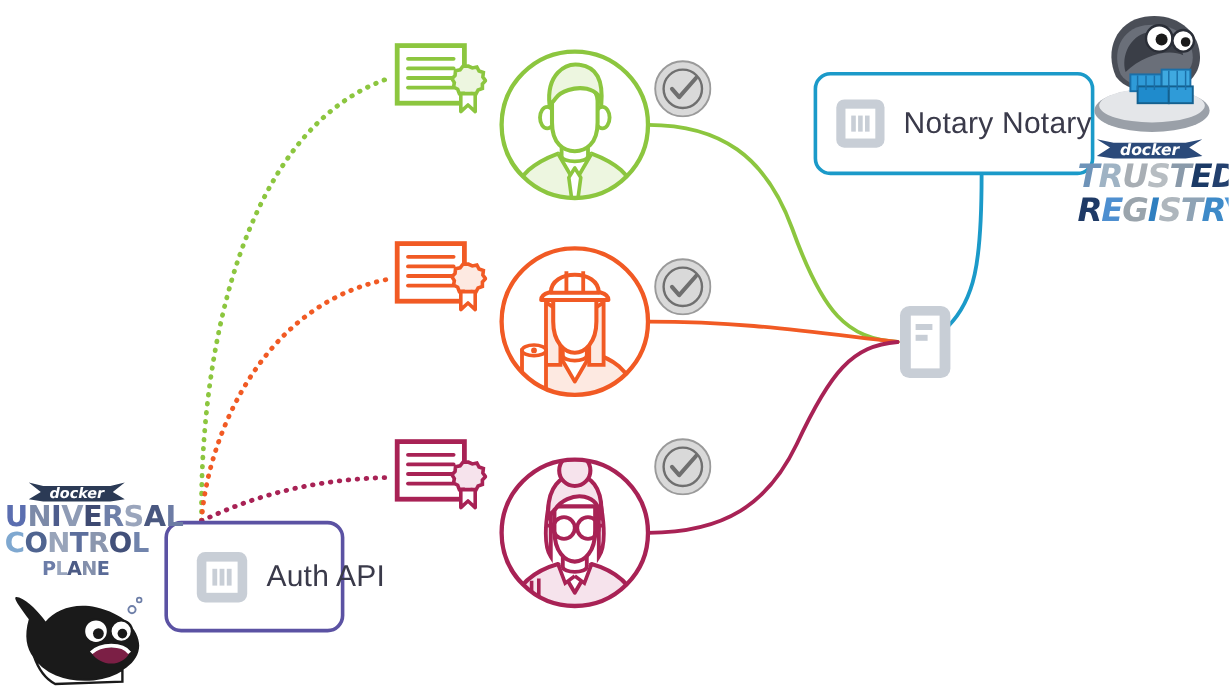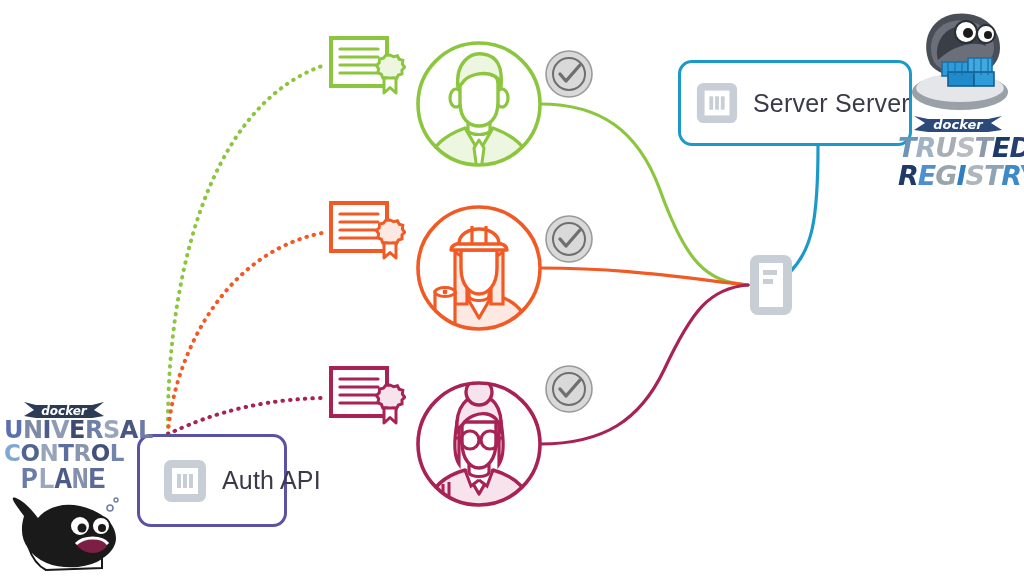--- a/index.html
+++ b/index.html
@@ -247,40 +247,40 @@
 
   <div class="node-box" style="left:678px; top:60px; width:234px; height:86px;
               border:3px solid #1B9AC9; border-radius:14px; padding-left:14px;">
     <svg class="glyph-box" width="44" height="44" viewBox="0 0 46 46">
       <rect x="2" y="2" width="42" height="42" rx="7" ry="7" fill="#C8CED6"></rect>
       <rect x="10" y="10" width="26" height="26" fill="#ffffff"></rect>
       <rect x="15" y="16" width="4" height="14" fill="#C8CED6"></rect>
       <rect x="21" y="16" width="4" height="14" fill="#C8CED6"></rect>
       <rect x="27" y="16" width="4" height="14" fill="#C8CED6"></rect>
     </svg>
-    <span class="node-label" style="margin-left:14px;">Server Server</span>
+    <span class="node-label" style="margin-left:14px;">Notary Notary</span>
   </div>
 
   <div class="logo-wrap" style="left:4px; top:398px; width:118px; height:172px;">
 
     <svg style="position:absolute; left:18px; top:0px;" width="84" height="26" viewBox="0 0 84 26">
       <path d="M2 4 L12 12 L2 18 L14 20 L70 20 L82 18 L72 12 L82 4 L70 7 L14 7 Z" fill="#2B3A55"></path>
       <text x="42" y="17" text-anchor="middle" font-family="DejaVu Sans, sans-serif" font-size="12" font-weight="bold" fill="#ffffff" font-style="italic">docker</text>
     </svg>
 
     <div class="logo-text" style="position:absolute; left:0; top:44px; width:118px;
          font-size:23px; letter-spacing:-0.5px;">
       <span style="color:#7FA8D0;">C</span><span style="color:#4F6490;">O</span><span style="color:#98A4BA;">N</span><span style="color:#5C6E9C;">T</span><span style="color:#8A96AE;">R</span><span style="color:#42507A;">O</span><span style="color:#7184AC;">L</span>
     </div>
     <div class="logo-text" style="position:absolute; left:0; top:20px; width:118px;
          font-size:24px; letter-spacing:-0.5px;">
       <span style="color:#5B6EB0;">U</span><span style="color:#7C8AA8;">N</span><span style="color:#4D5C8C;">I</span><span style="color:#8E9BB5;">V</span><span style="color:#3E4A72;">E</span><span style="color:#6E7FA8;">R</span><span style="color:#9AA5BC;">S</span><span style="color:#4A5880;">A</span><span style="color:#6D7CA5;">L</span>
     </div>
     <div class="logo-text" style="position:absolute; left:0; top:68px; width:118px;
-         font-size:29px; letter-spacing:-0.5px;font-family:Liberation Mono, monospace;">
+         font-size:16px; letter-spacing:-0.5px;">
       <span style="color:#6B7CA8;">P</span><span style="color:#9AA6BE;">L</span><span style="color:#4C5B85;">A</span><span style="color:#8490AC;">N</span><span style="color:#5A6B97;">E</span>
     </div>
 
     <svg style="position:absolute; left:2px; top:88px;" width="116" height="86" viewBox="0 0 116 86">
       <path d="M18 30 C6 14 4 10 10 12 C18 15 26 24 32 32 C40 22 56 16 74 20
                C96 25 110 38 110 52 C110 66 94 78 72 80 C48 82 30 74 22 62
                C16 54 14 44 18 30 Z" fill="#1A1A1A"></path>
       <path d="M22 60 C30 74 48 82 72 80 C82 79 90 76 96 72 L96 82 L40 84 C32 80 26 72 22 60 Z" fill="#ffffff" stroke="#1A1A1A" stroke-width="2"></path>
 
       <circle cx="74" cy="40" r="10" fill="#ffffff" stroke="#1A1A1A" stroke-width="2"></circle>

